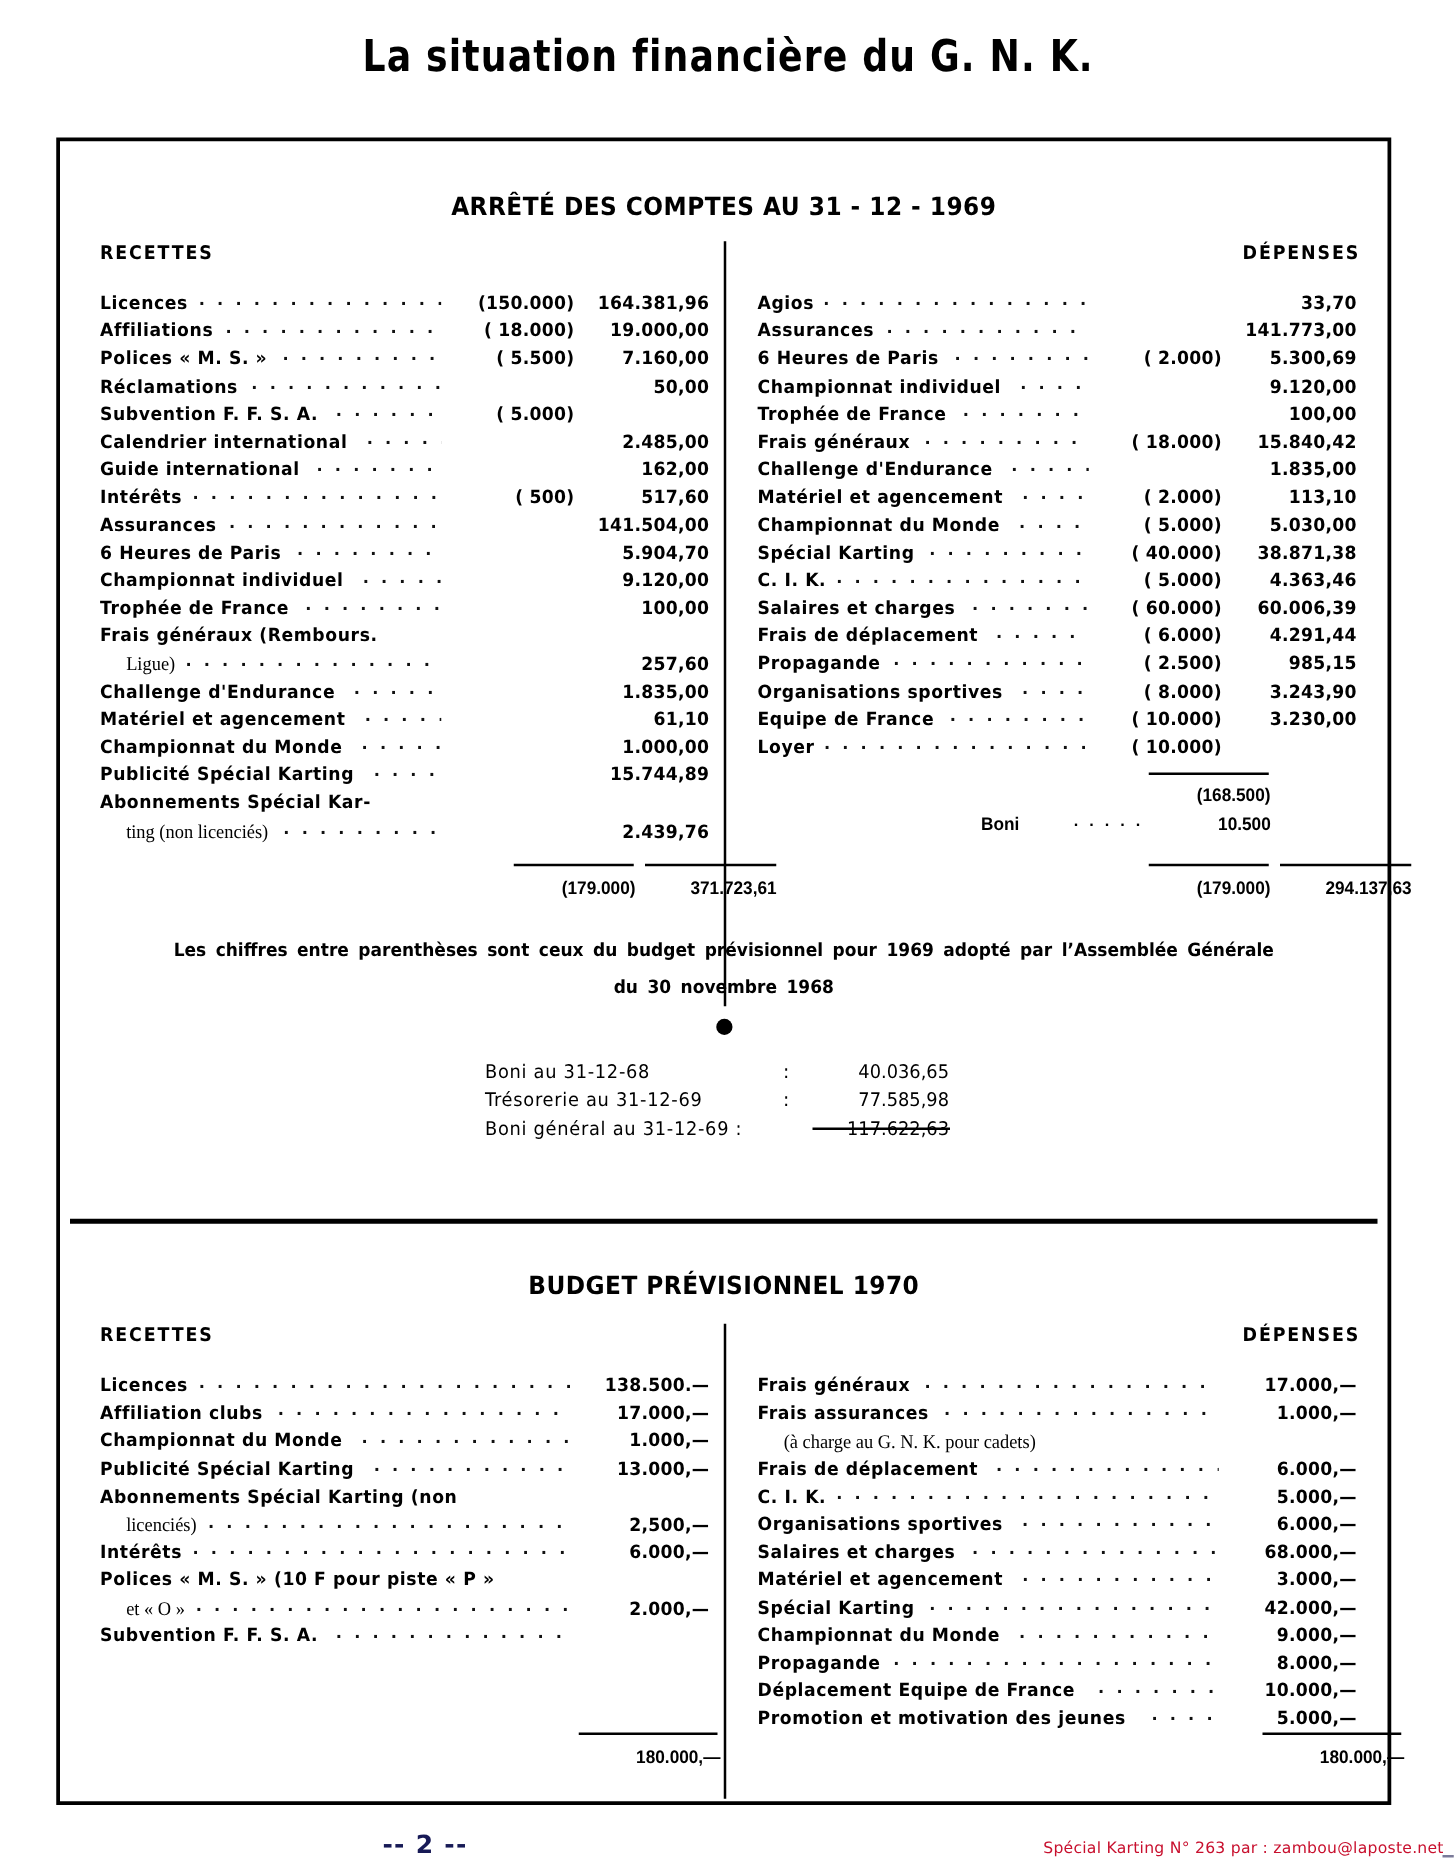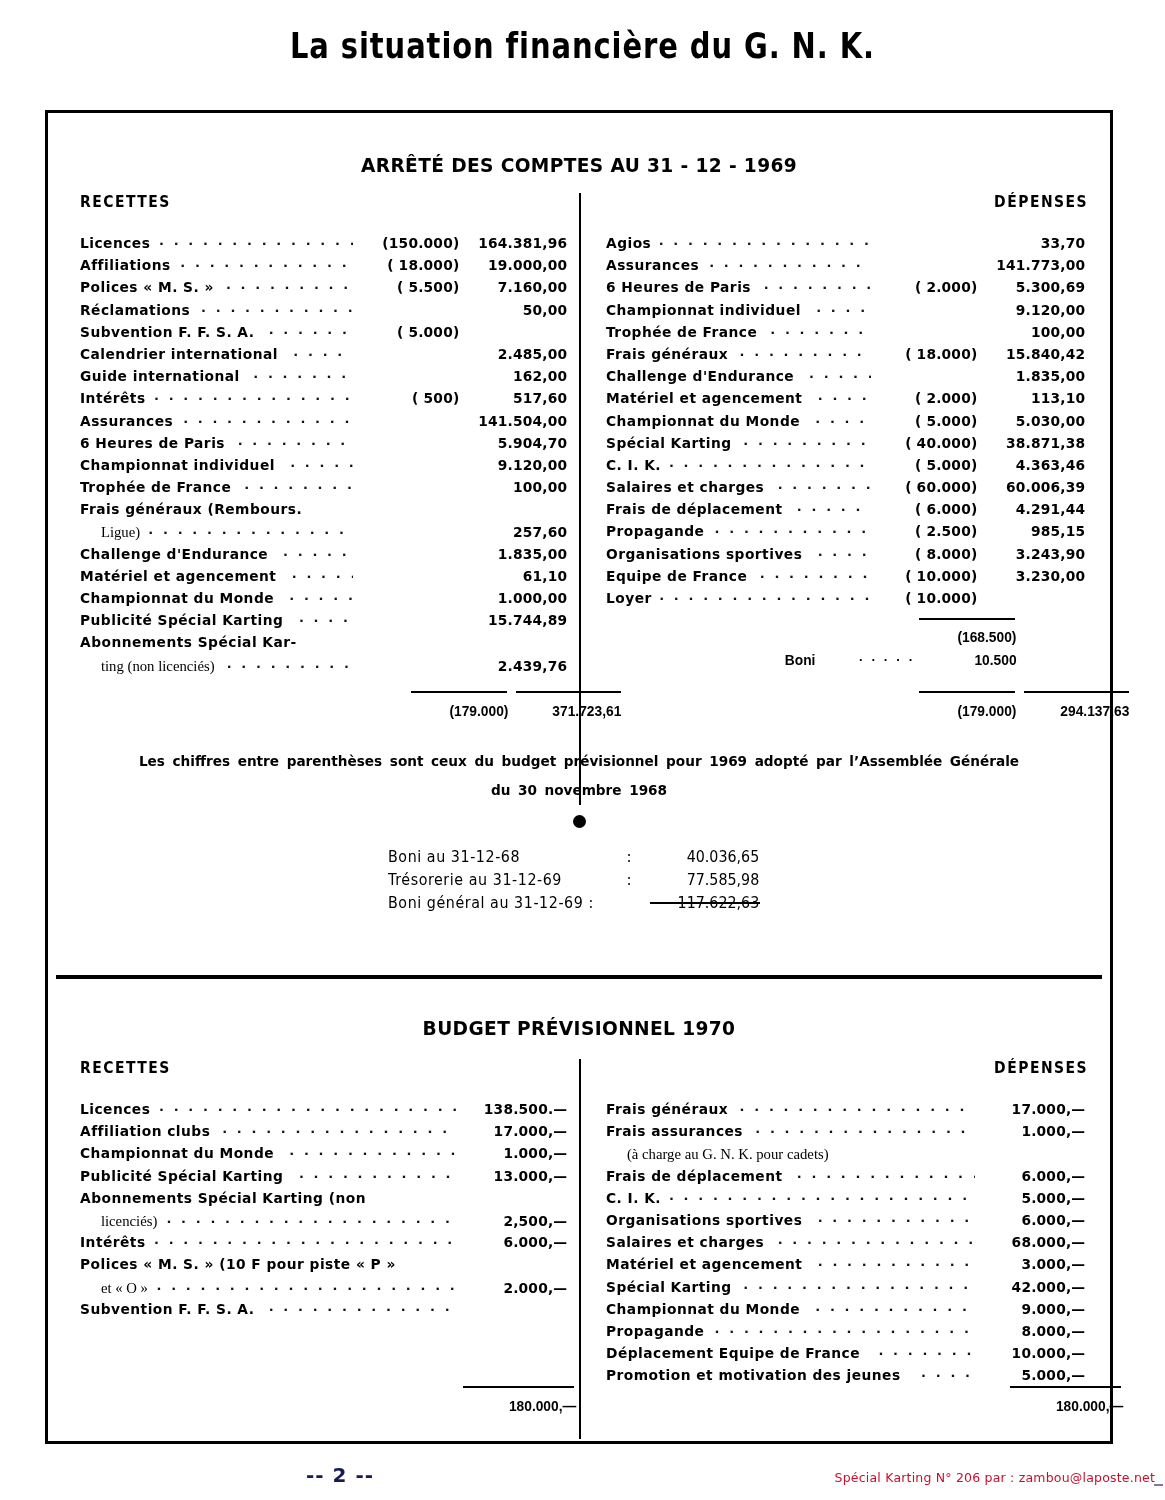--- a/index.html
+++ b/index.html
@@ -668,14 +668,14 @@
       </div>
     </div>
   <div class="rule" style="left:962px; top:1273px; width:111px;"></div>
   <div class="total-row" style="left:965px; top:1285px;">
     <span class="amount">180.000,—</span>
   </div>
 
 </div>
 
 <div class="footer-page">-- 2 --</div>
-<div class="footer-credit">Spécial Karting N° 206 par :  zambou@laposte.net</div>
+<div class="footer-credit">Spécial Karting N° 263 par :  zambou@laposte.net</div>
 <div class="footer-tick"></div>
 
 </body></html>

